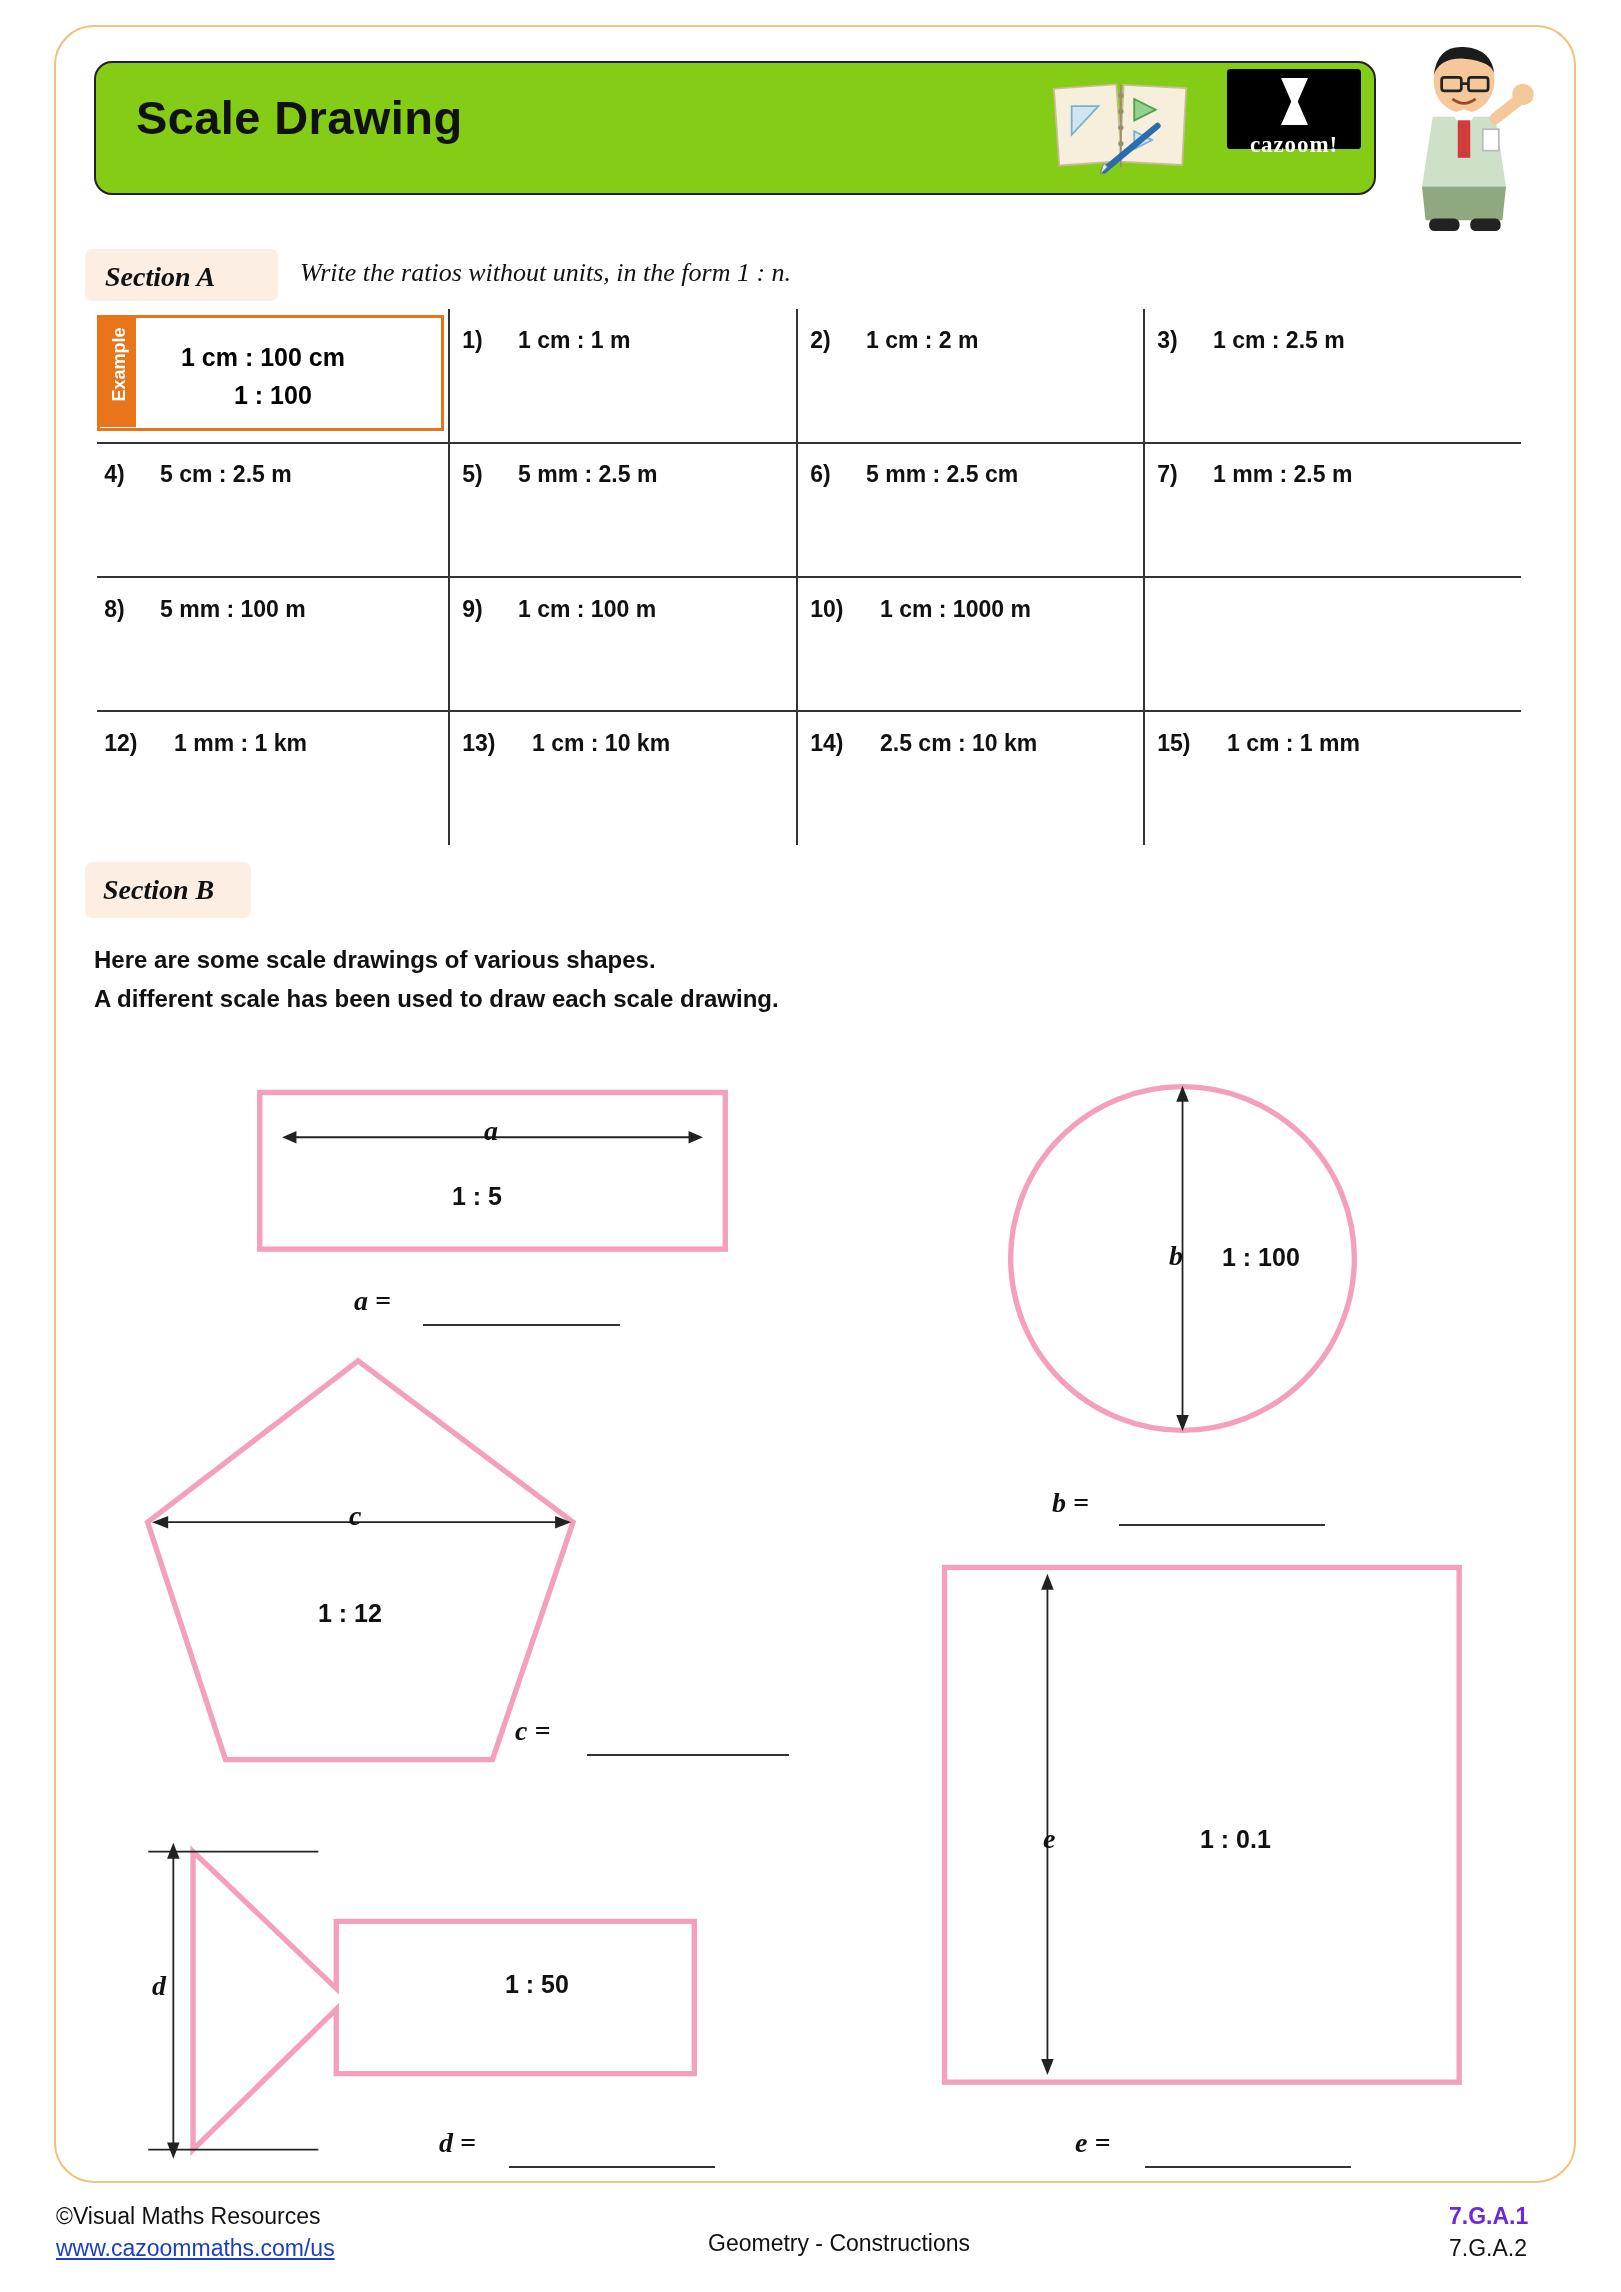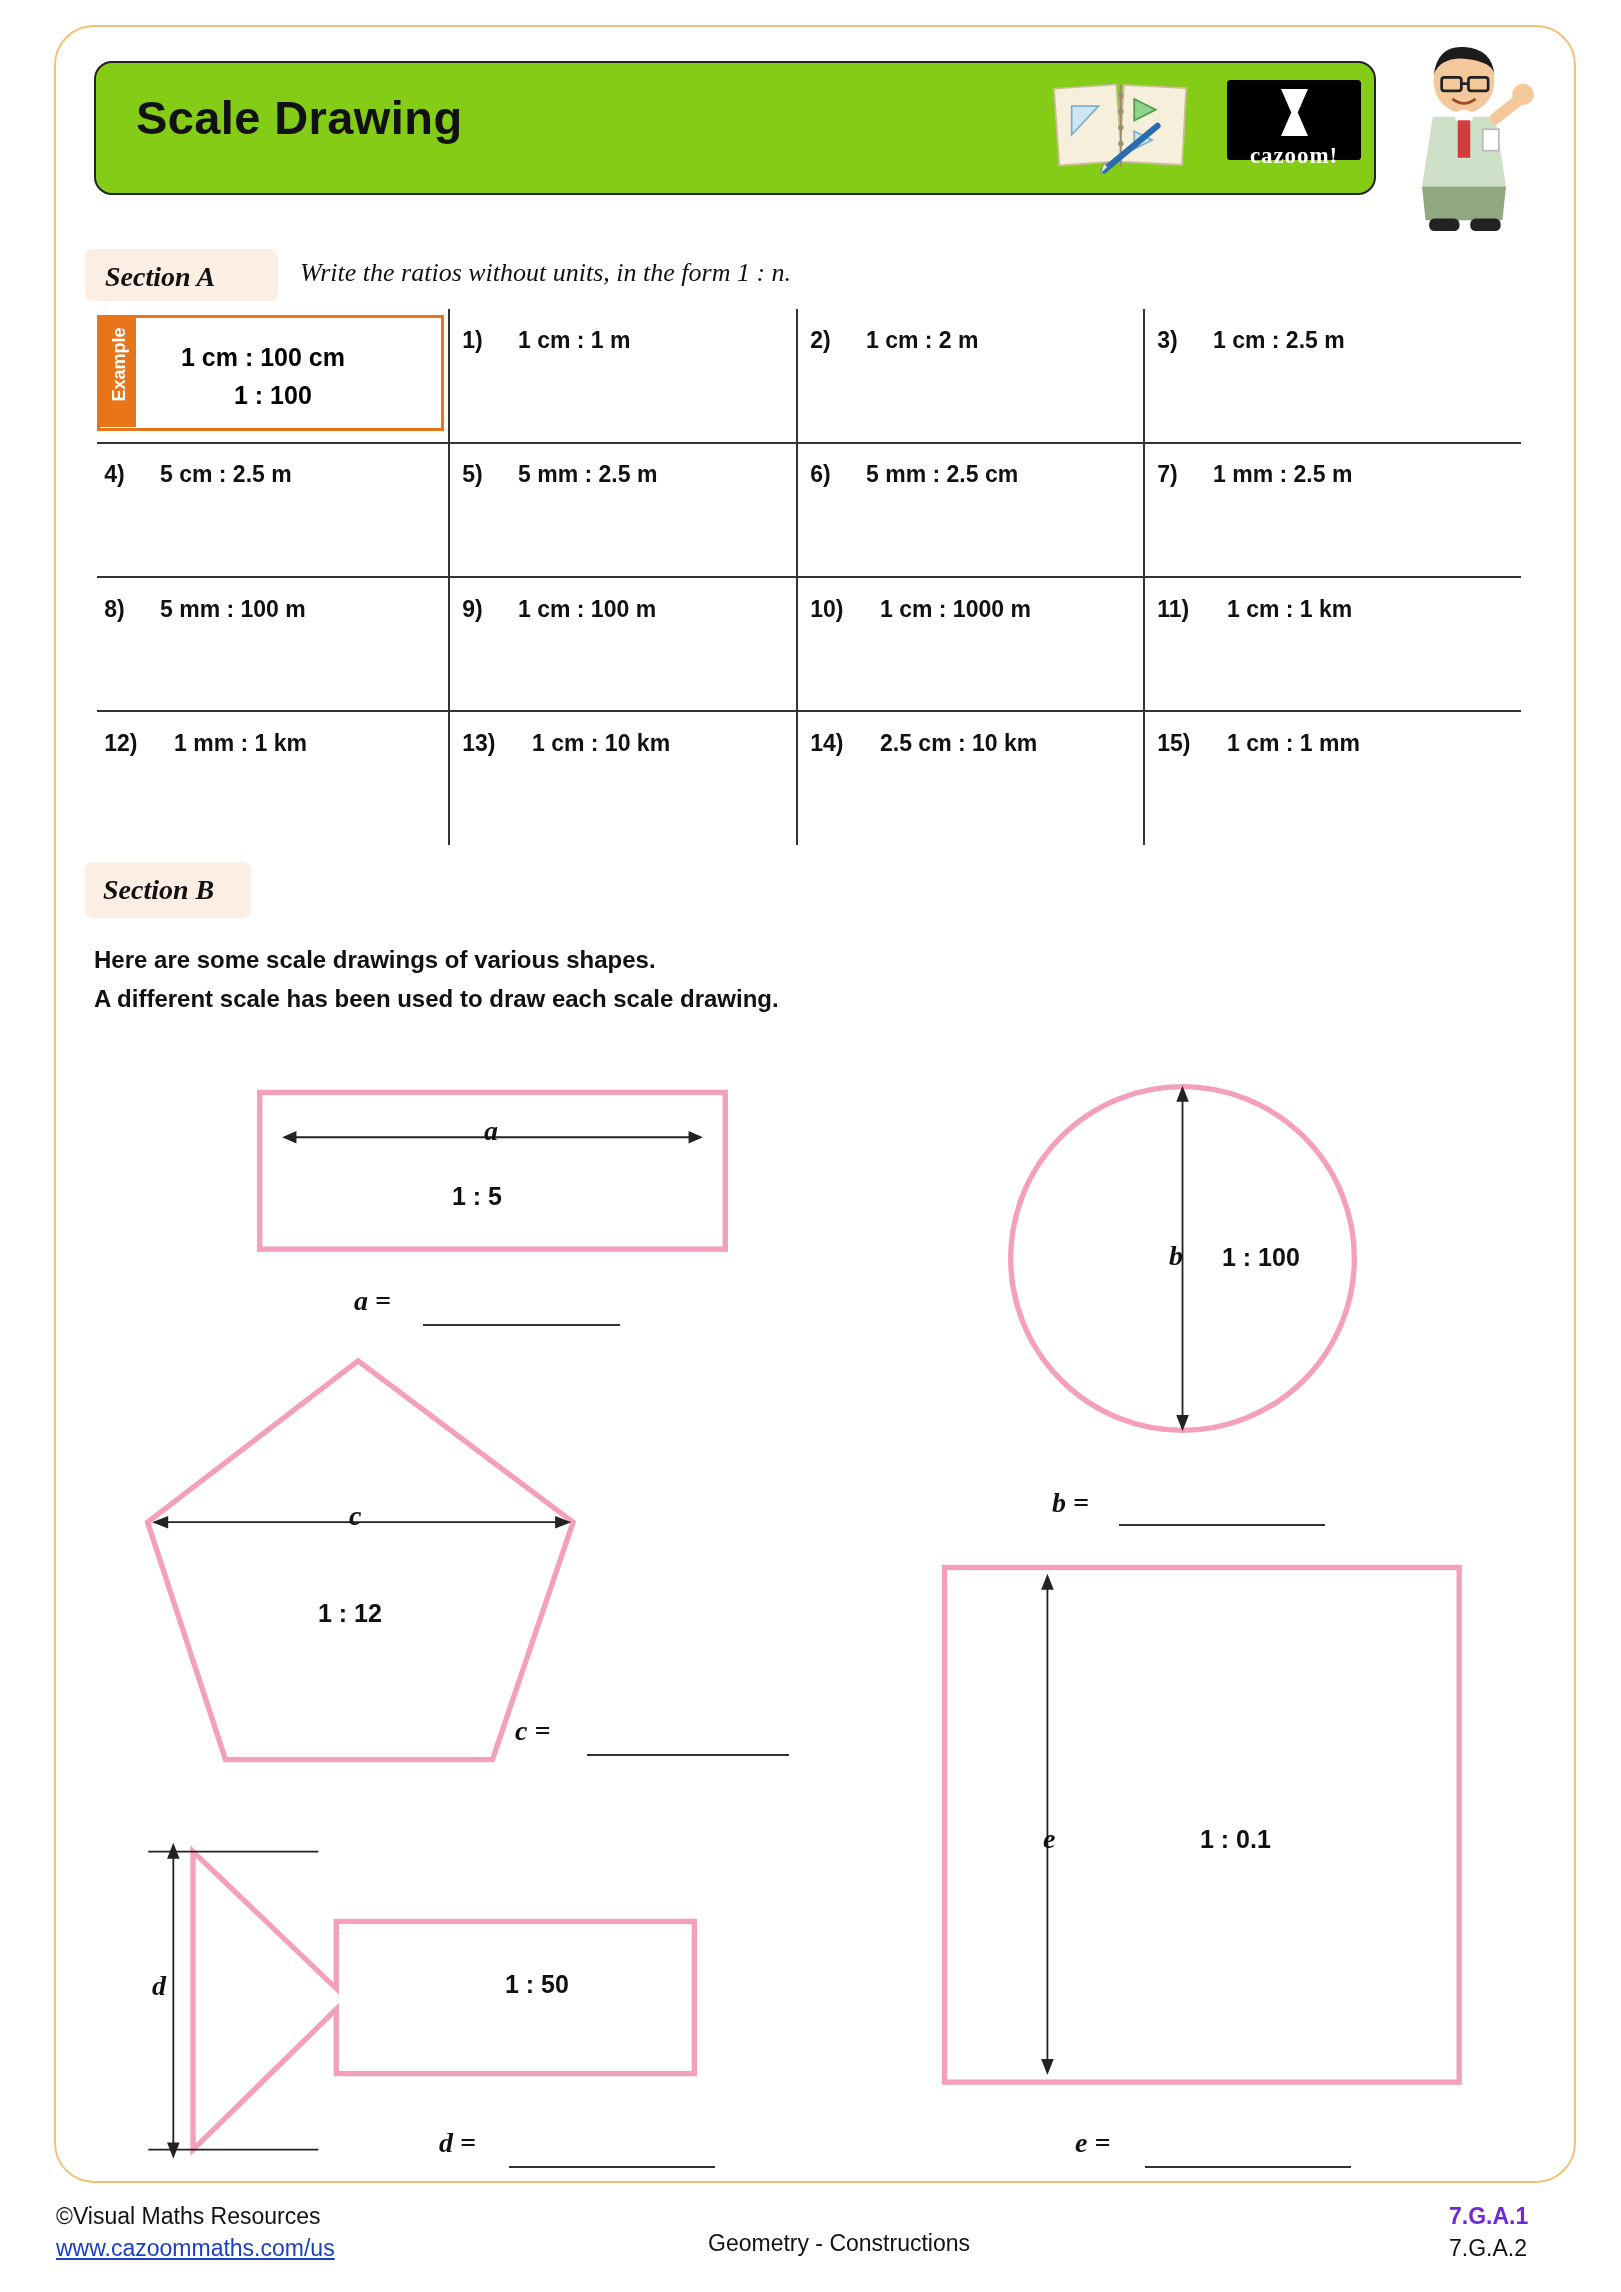--- a/index.html
+++ b/index.html
@@ -26,21 +26,21 @@
   }
   .title-text{
     position:absolute;left:40px;top:27px;
     font-size:47px;font-weight:bold;color:#111;letter-spacing:0.4px;
   }
   
   .doodle{
     position:absolute;left:1052px;top:79px;width:143px;height:99px;
   }
   .logo-box{
-    position:absolute;left:1227px;top:80px;width:134px;height:80px;
+    position:absolute;left:1227px;top:69px;width:134px;height:80px;
     background:#000;border-radius:3.6px;
   }
   .logo-text{
     position:absolute;left:0;top:63px;width:134px;text-align:center;
     color:#fff;font-family:"Liberation Serif", serif;font-weight:bold;
     font-size:23px;letter-spacing:0.9px;
   }
   .logo-glyph{
     position:absolute;left:54px;top:9px;width:27px;height:47px;background:#fff;
     clip-path:polygon(0 0,100% 0,62% 50%,100% 100%,0 100%,38% 50%);
@@ -210,24 +210,20 @@
       <span class="txt">5 mm : 100 m</span>
     </div>
     <div class="cell" style="left:358px;top:269px;width:340px;height:133px;">
       <span class="num">9)</span>
       <span class="txt">1 cm : 100 m</span>
     </div>
     <div class="cell" style="left:706px;top:269px;width:340px;height:141px;">
       <span class="num">10)</span>
       <span class="txt" style="left:77px;">1 cm : 1000 m</span>
     </div>
-    <div class="cell" style="left:1053px;top:269px;width:358px;height:133px;">
-      <span class="num">11)</span>
-      <span class="txt" style="left:77px;">1 cm : 1 km</span>
-    </div>
 
     <div class="cell" style="left:0;top:403px;width:351px;height:133px;">
       <span class="num">12)</span>
       <span class="txt" style="left:77px;">1 mm : 1 km</span>
     </div>
     <div class="cell" style="left:358px;top:403px;width:340px;height:133px;">
       <span class="num">13)</span>
       <span class="txt" style="left:77px;">1 cm : 10 km</span>
     </div>
     <div class="cell" style="left:706px;top:403px;width:340px;height:133px;">

